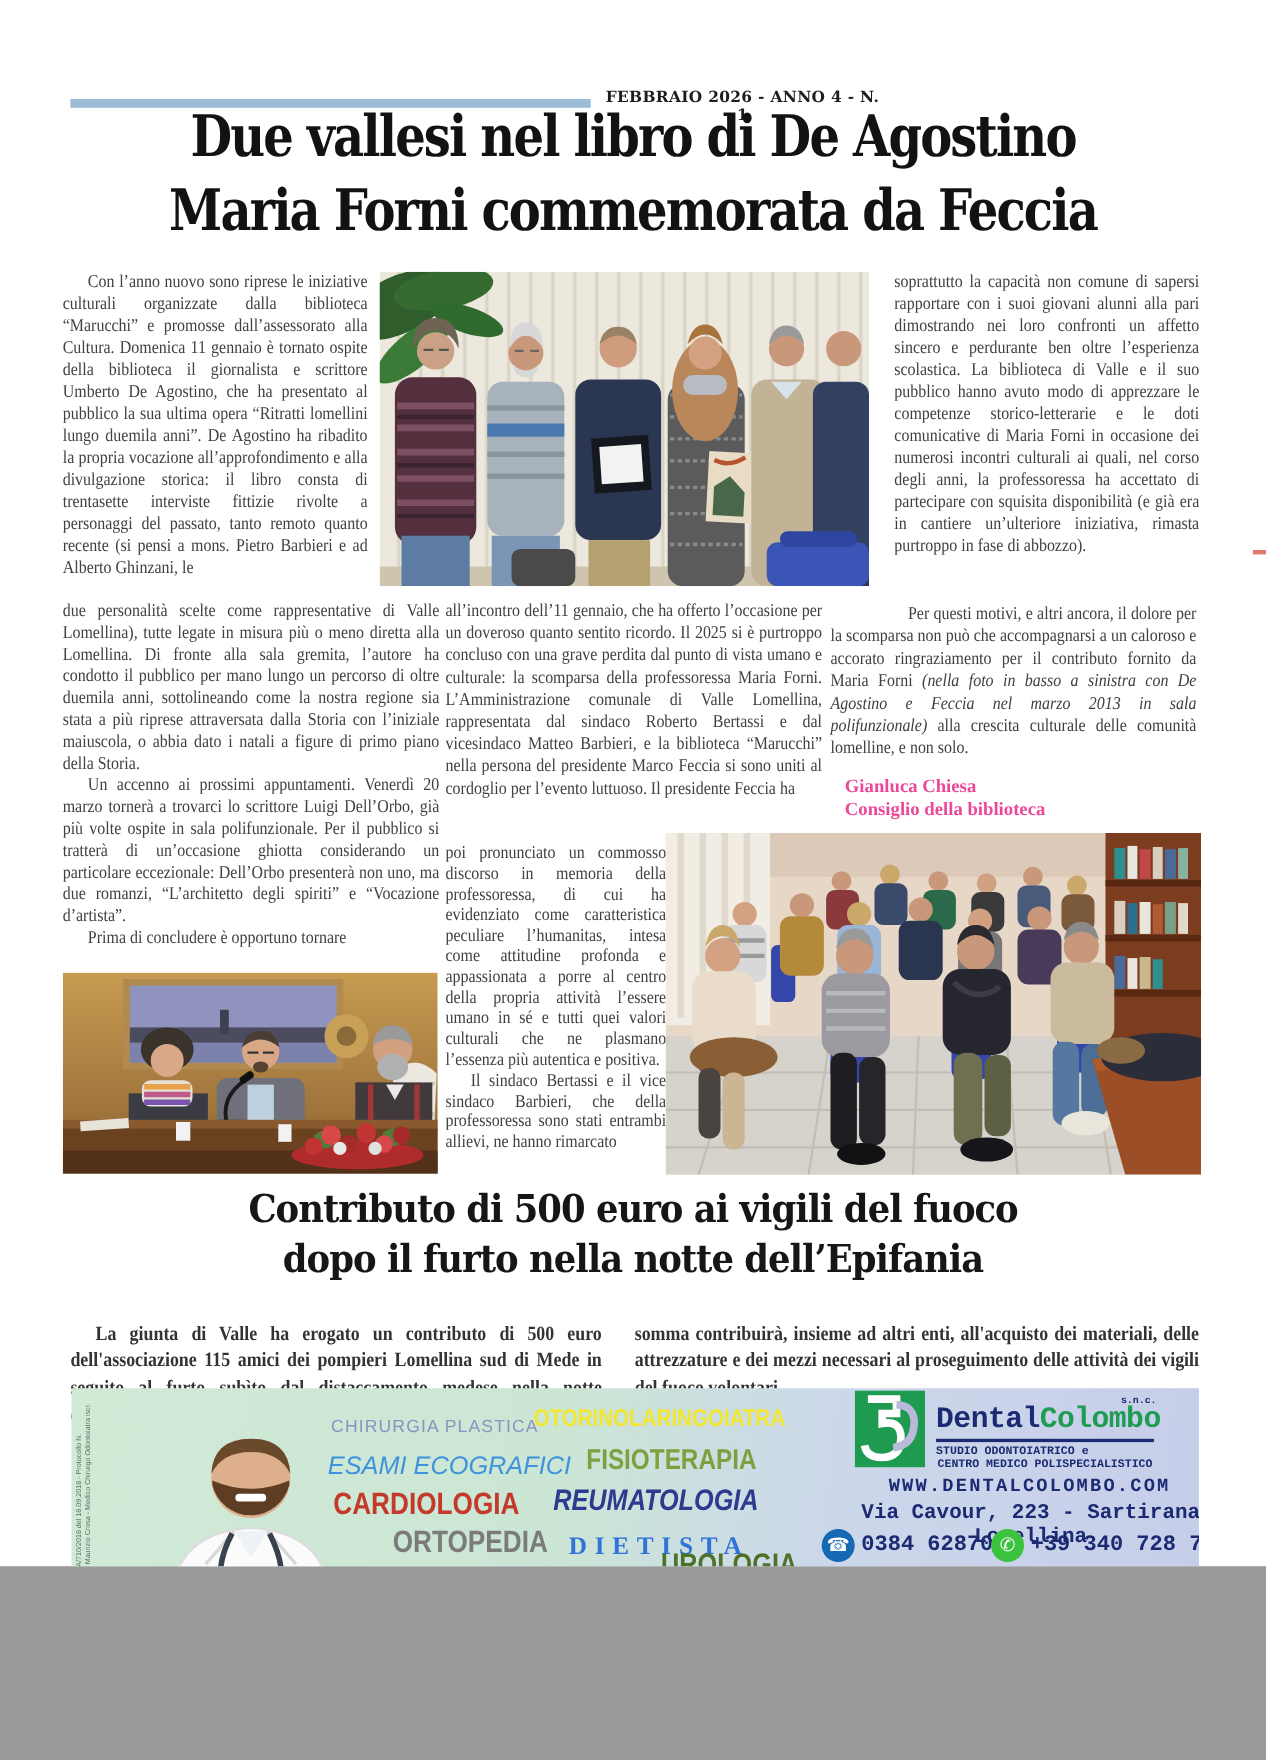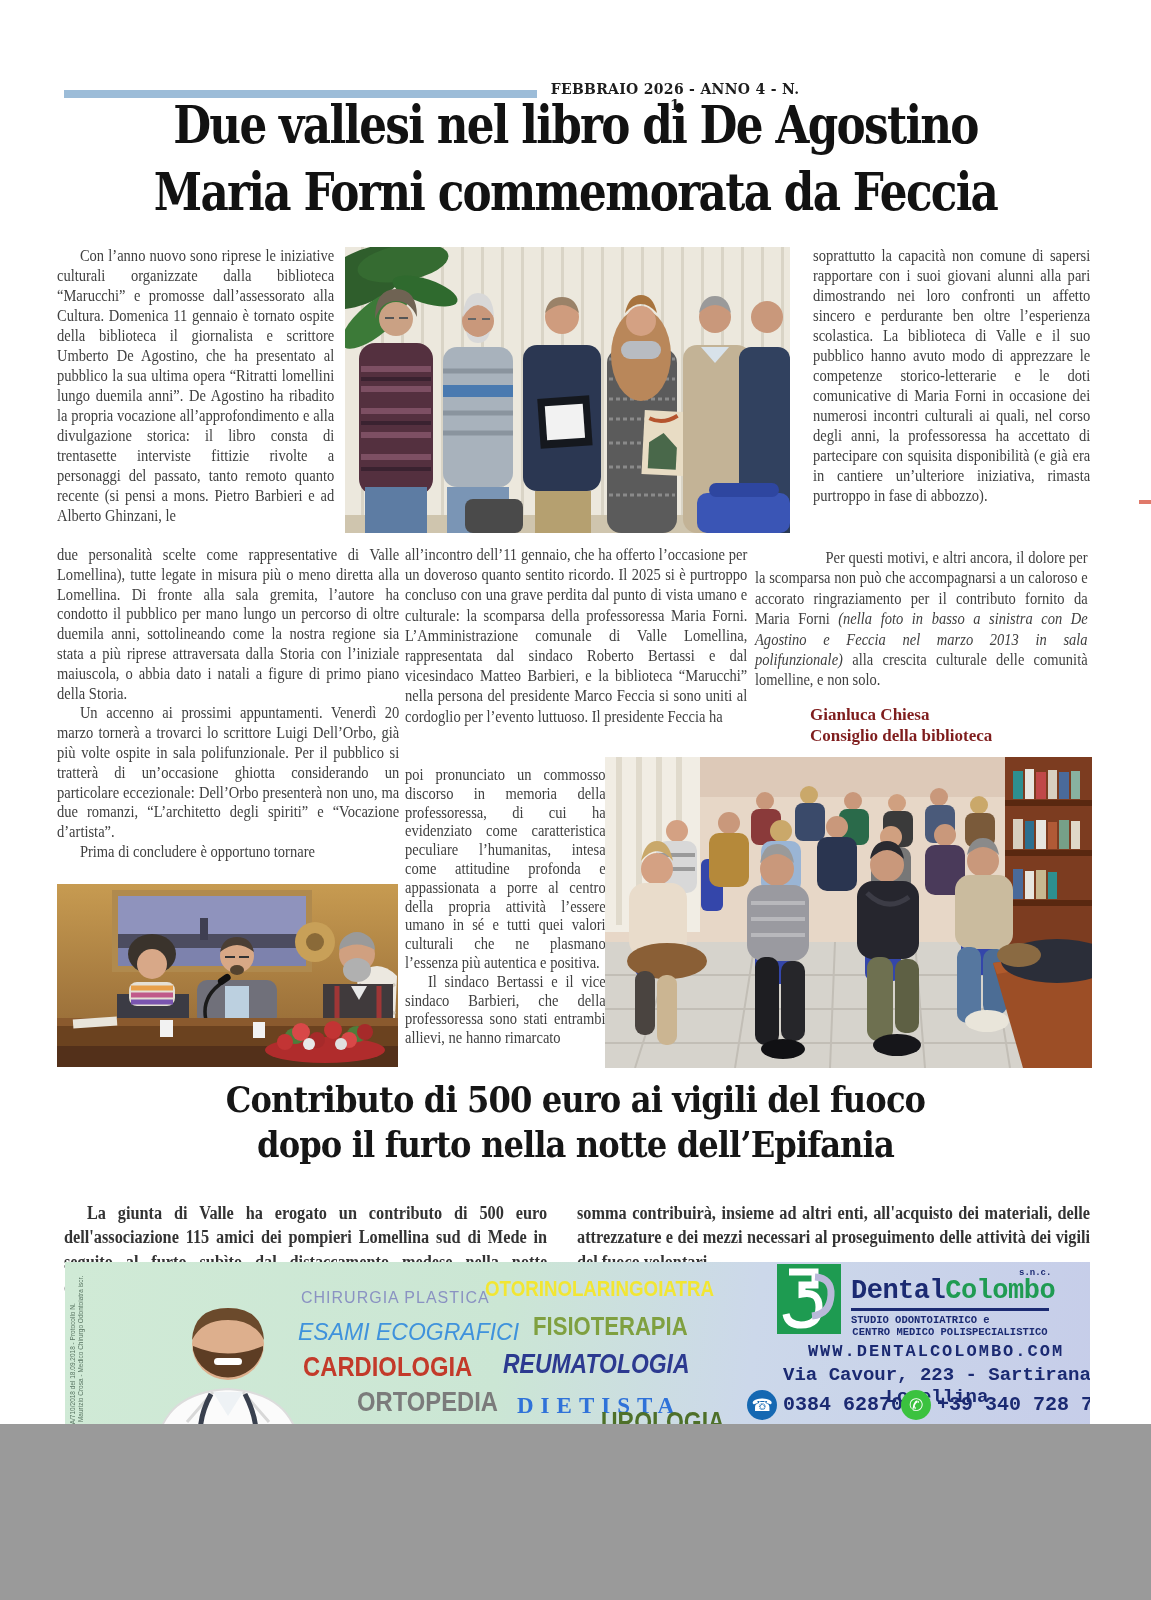--- a/index.html
+++ b/index.html
@@ -23,21 +23,21 @@
         transform:scaleX(.88);transform-origin:0 0;hyphens:auto;}
   .bcol p{margin:0;}
   .ind{text-indent:26px;}
   #colLeftTop{left:57px;top:246px;width:315px;line-height:20px;}
   #colRightTop{left:813px;top:246px;width:315px;line-height:20px;}
   #colLeftBottom{left:57px;top:545px;width:389px;line-height:19.8px;}
   #colMidWide{left:405px;top:545px;width:389px;}
   #colRightBottom{left:755px;top:548px;width:378px;line-height:20.4px;}
   #colRightBottom .bigind{text-indent:80px;}
   #colMidNarrow{left:405px;top:766px;width:228px;line-height:18.8px;}
-  .byline{position:absolute;left:810px;top:704px;font-weight:700;font-size:17px;line-height:21px;color:#7f1d1d;}
+  .byline{position:absolute;left:768px;top:704px;font-weight:700;font-size:17px;line-height:21px;color:#ec4899;}
   em.photoref{font-style:italic;}
   
   .photo{position:absolute;overflow:hidden;}
   #photoGroup{left:345px;top:247px;width:445px;height:286px;}
   #photoPanel{left:57px;top:884px;width:341px;height:183px;}
   #photoAudience{left:605px;top:757px;width:487px;height:311px;}
   .margin-mark{position:absolute;left:1139px;top:500px;width:12px;height:4px;background:#e0796a;}
   
   .firecol{position:absolute;text-align:justify;font-weight:700;font-size:18.5px;line-height:24.8px;color:#333;
            transform:scaleX(.88);transform-origin:0 0;}

